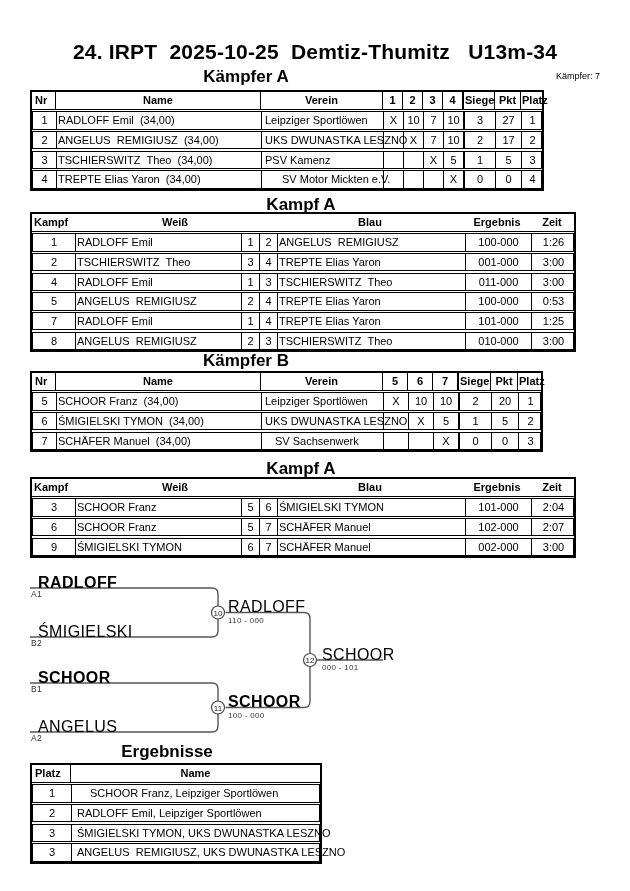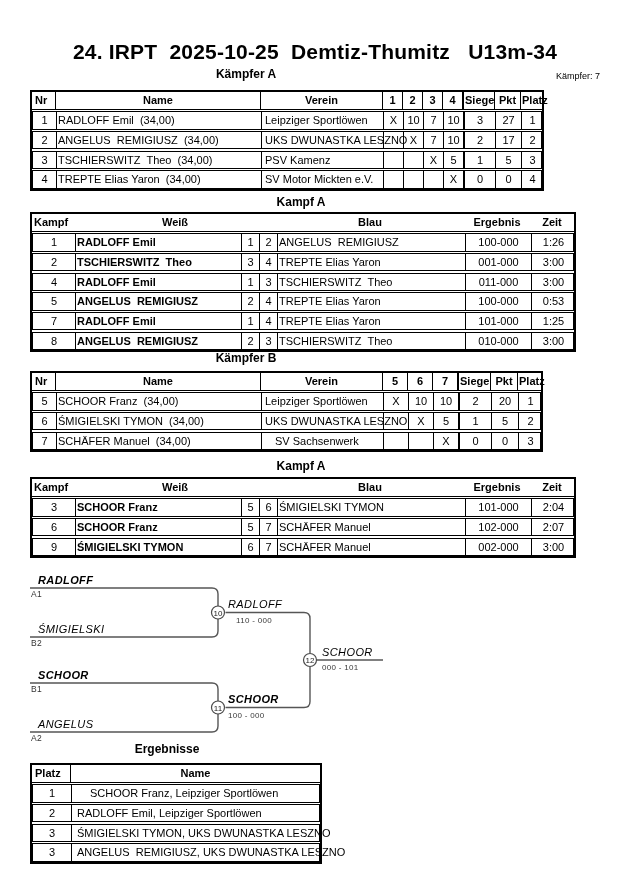--- a/index.html
+++ b/index.html
@@ -1,45 +1,45 @@
 <!DOCTYPE html>
 <html><head>
 <meta charset="utf-8">
 <style>
   html,body{margin:0;padding:0;background:#e8e8e8;}
   .page{position:relative;width:630px;height:891px;background:#fff;overflow:hidden;
         font-family:"Liberation Sans",sans-serif;color:#000;}
   .title{position:absolute;top:40px;left:0;width:630px;text-align:center;
          font-size:21px;font-weight:bold;white-space:pre;letter-spacing:.2px;}
-  .shead{position:absolute;font-size:12px;font-weight:bold;text-align:center;white-space:pre;}
+  .shead{position:absolute;font-size:17px;font-weight:bold;text-align:center;white-space:pre;}
   .count{position:absolute;top:71px;left:420px;width:180px;text-align:right;font-size:9px;}
 
   
   .tbl{position:absolute;border:2px solid #000;background:#fff;}
   .trow{display:grid;box-sizing:border-box;height:18.5px;line-height:16.5px;font-size:11px;
         border:1px solid #000;margin-top:1.2px;background:#fff;}
   .trow>div{box-sizing:border-box;border-left:1px solid #000;white-space:pre;overflow:visible;
             padding:0 1px;}
   .trow>div:first-child{border-left:none;}
   .thead{margin-top:0;border:none;border-bottom:1px solid #000;font-weight:bold;height:18px;}
   .nolines>div{border-left:none;}
   .c{text-align:center;}
   .l{text-align:left;padding-left:4px;}
   .lp{text-align:left;padding-left:8px;}
   .tk{border-left-width:2px !important;}
   .row-fa{grid-template-columns:23px 205px 122px 20px 20px 20px 20px 32px 26px 22px;}
   .row-fb{grid-template-columns:23px 205px 122px 25px 25px 25px 33px 27px 24px;}
   .row-m {grid-template-columns:42px 166px 18px 18px 188px 66px 44px;}
   .row-mh{grid-template-columns:42px 202px 188px 66px 44px;}
   .row-r {grid-template-columns:38px 250px;}
-  .t-match .trow:not(.thead)>div:nth-child(2){font-weight:bold;}
+  .t-match .trow:not(.thead)>div:nth-child(2){font-weight:normal;}
 
   
   .bsvg{position:absolute;left:0;top:0;pointer-events:none;}
-  .bname{position:absolute;font-size:11px;letter-spacing:.4px;white-space:pre;font-style:italic;}
+  .bname{position:absolute;font-size:16px;letter-spacing:.4px;white-space:pre;}
   .bold{font-weight:bold;}
   .bseed{position:absolute;font-size:8.5px;color:#333;letter-spacing:.3px;}
   .bscore{position:absolute;font-size:8px;color:#3a3a3a;letter-spacing:.3px;white-space:pre;}
   .bnode{position:absolute;width:20px;text-align:center;font-size:8px;line-height:9px;color:#222;}
 </style>
 </head>
 <body>
 
 <div class="page">
 
@@ -94,21 +94,21 @@
           <div class="c"></div>
           <div class="c">X</div>
           <div class="c">5</div>
           <div class="c tk">1</div>
           <div class="c">5</div>
           <div class="c">3</div>
         </div>
         <div class="trow row-fa">
           <div class="c">4</div>
           <div class="l">TREPTE Elias Yaron  (34,00)</div>
-          <div class="l" style="padding-left:3px">SV Motor Mickten e.V.</div>
+          <div class="l" style="padding-left:20px">SV Motor Mickten e.V.</div>
           <div class="c"></div>
           <div class="c"></div>
           <div class="c"></div>
           <div class="c">X</div>
           <div class="c tk">0</div>
           <div class="c">0</div>
           <div class="c">4</div>
         </div>
       </div>
   </div>
@@ -292,21 +292,21 @@
   <div class="bseed" style="left:31px;top:589px">A1</div>
   <div class="bname" style="left:38px;top:623px">ŚMIGIELSKI</div>
   <div class="bseed" style="left:31px;top:638px">B2</div>
   <div class="bname bold" style="left:38px;top:669px">SCHOOR</div>
   <div class="bseed" style="left:31px;top:684px">B1</div>
   <div class="bname" style="left:38px;top:718px">ANGELUS</div>
   <div class="bseed" style="left:31px;top:733px">A2</div>
 
   <div class="bnode" style="left:208px;top:608.5px">10</div>
   <div class="bname" style="left:228px;top:598px">RADLOFF</div>
-  <div class="bscore" style="left:236px;top:616px">110 - 000</div>
+  <div class="bscore" style="left:228px;top:616px">110 - 000</div>
 
   <div class="bnode" style="left:208px;top:703.5px">11</div>
   <div class="bname bold" style="left:228px;top:693px">SCHOOR</div>
   <div class="bscore" style="left:228px;top:711px">100 - 000</div>
 
   <div class="bnode" style="left:300px;top:656px">12</div>
   <div class="bname" style="left:322px;top:646px">SCHOOR</div>
   <div class="bscore" style="left:322px;top:663px">000 - 101</div>
 
   <div class="shead" style="left:23px;top:742px;width:288px">Ergebnisse</div>

